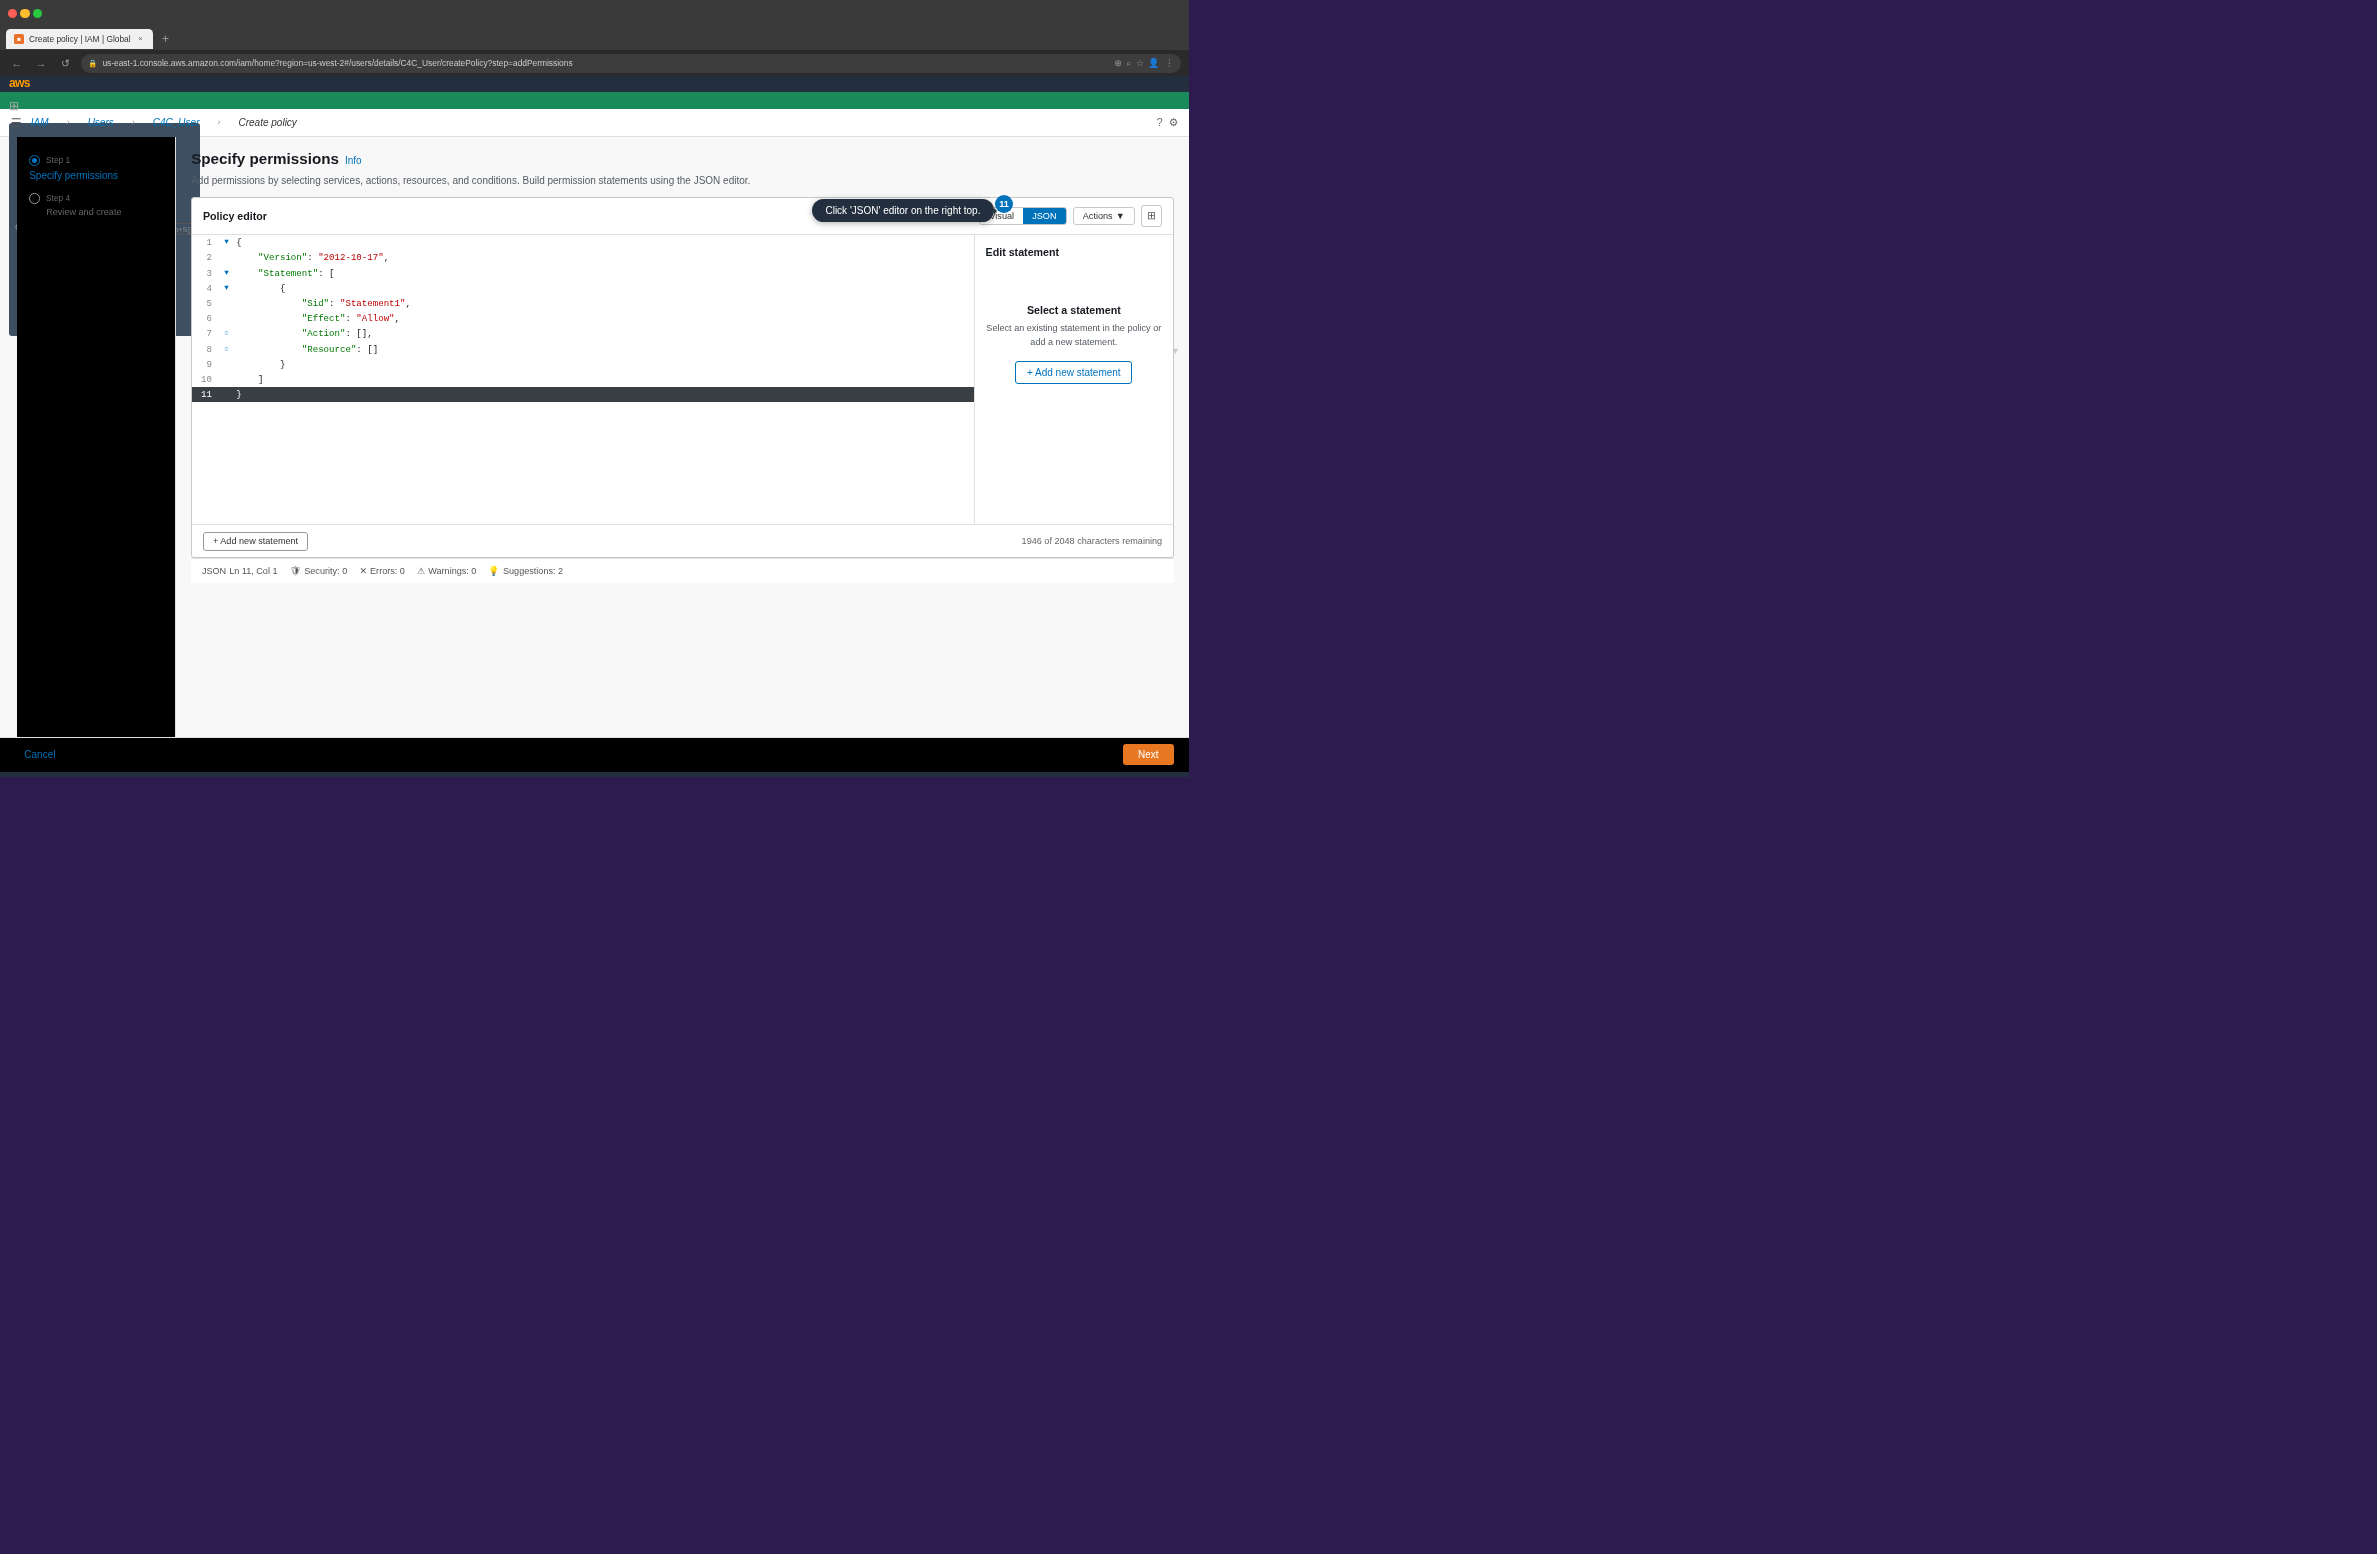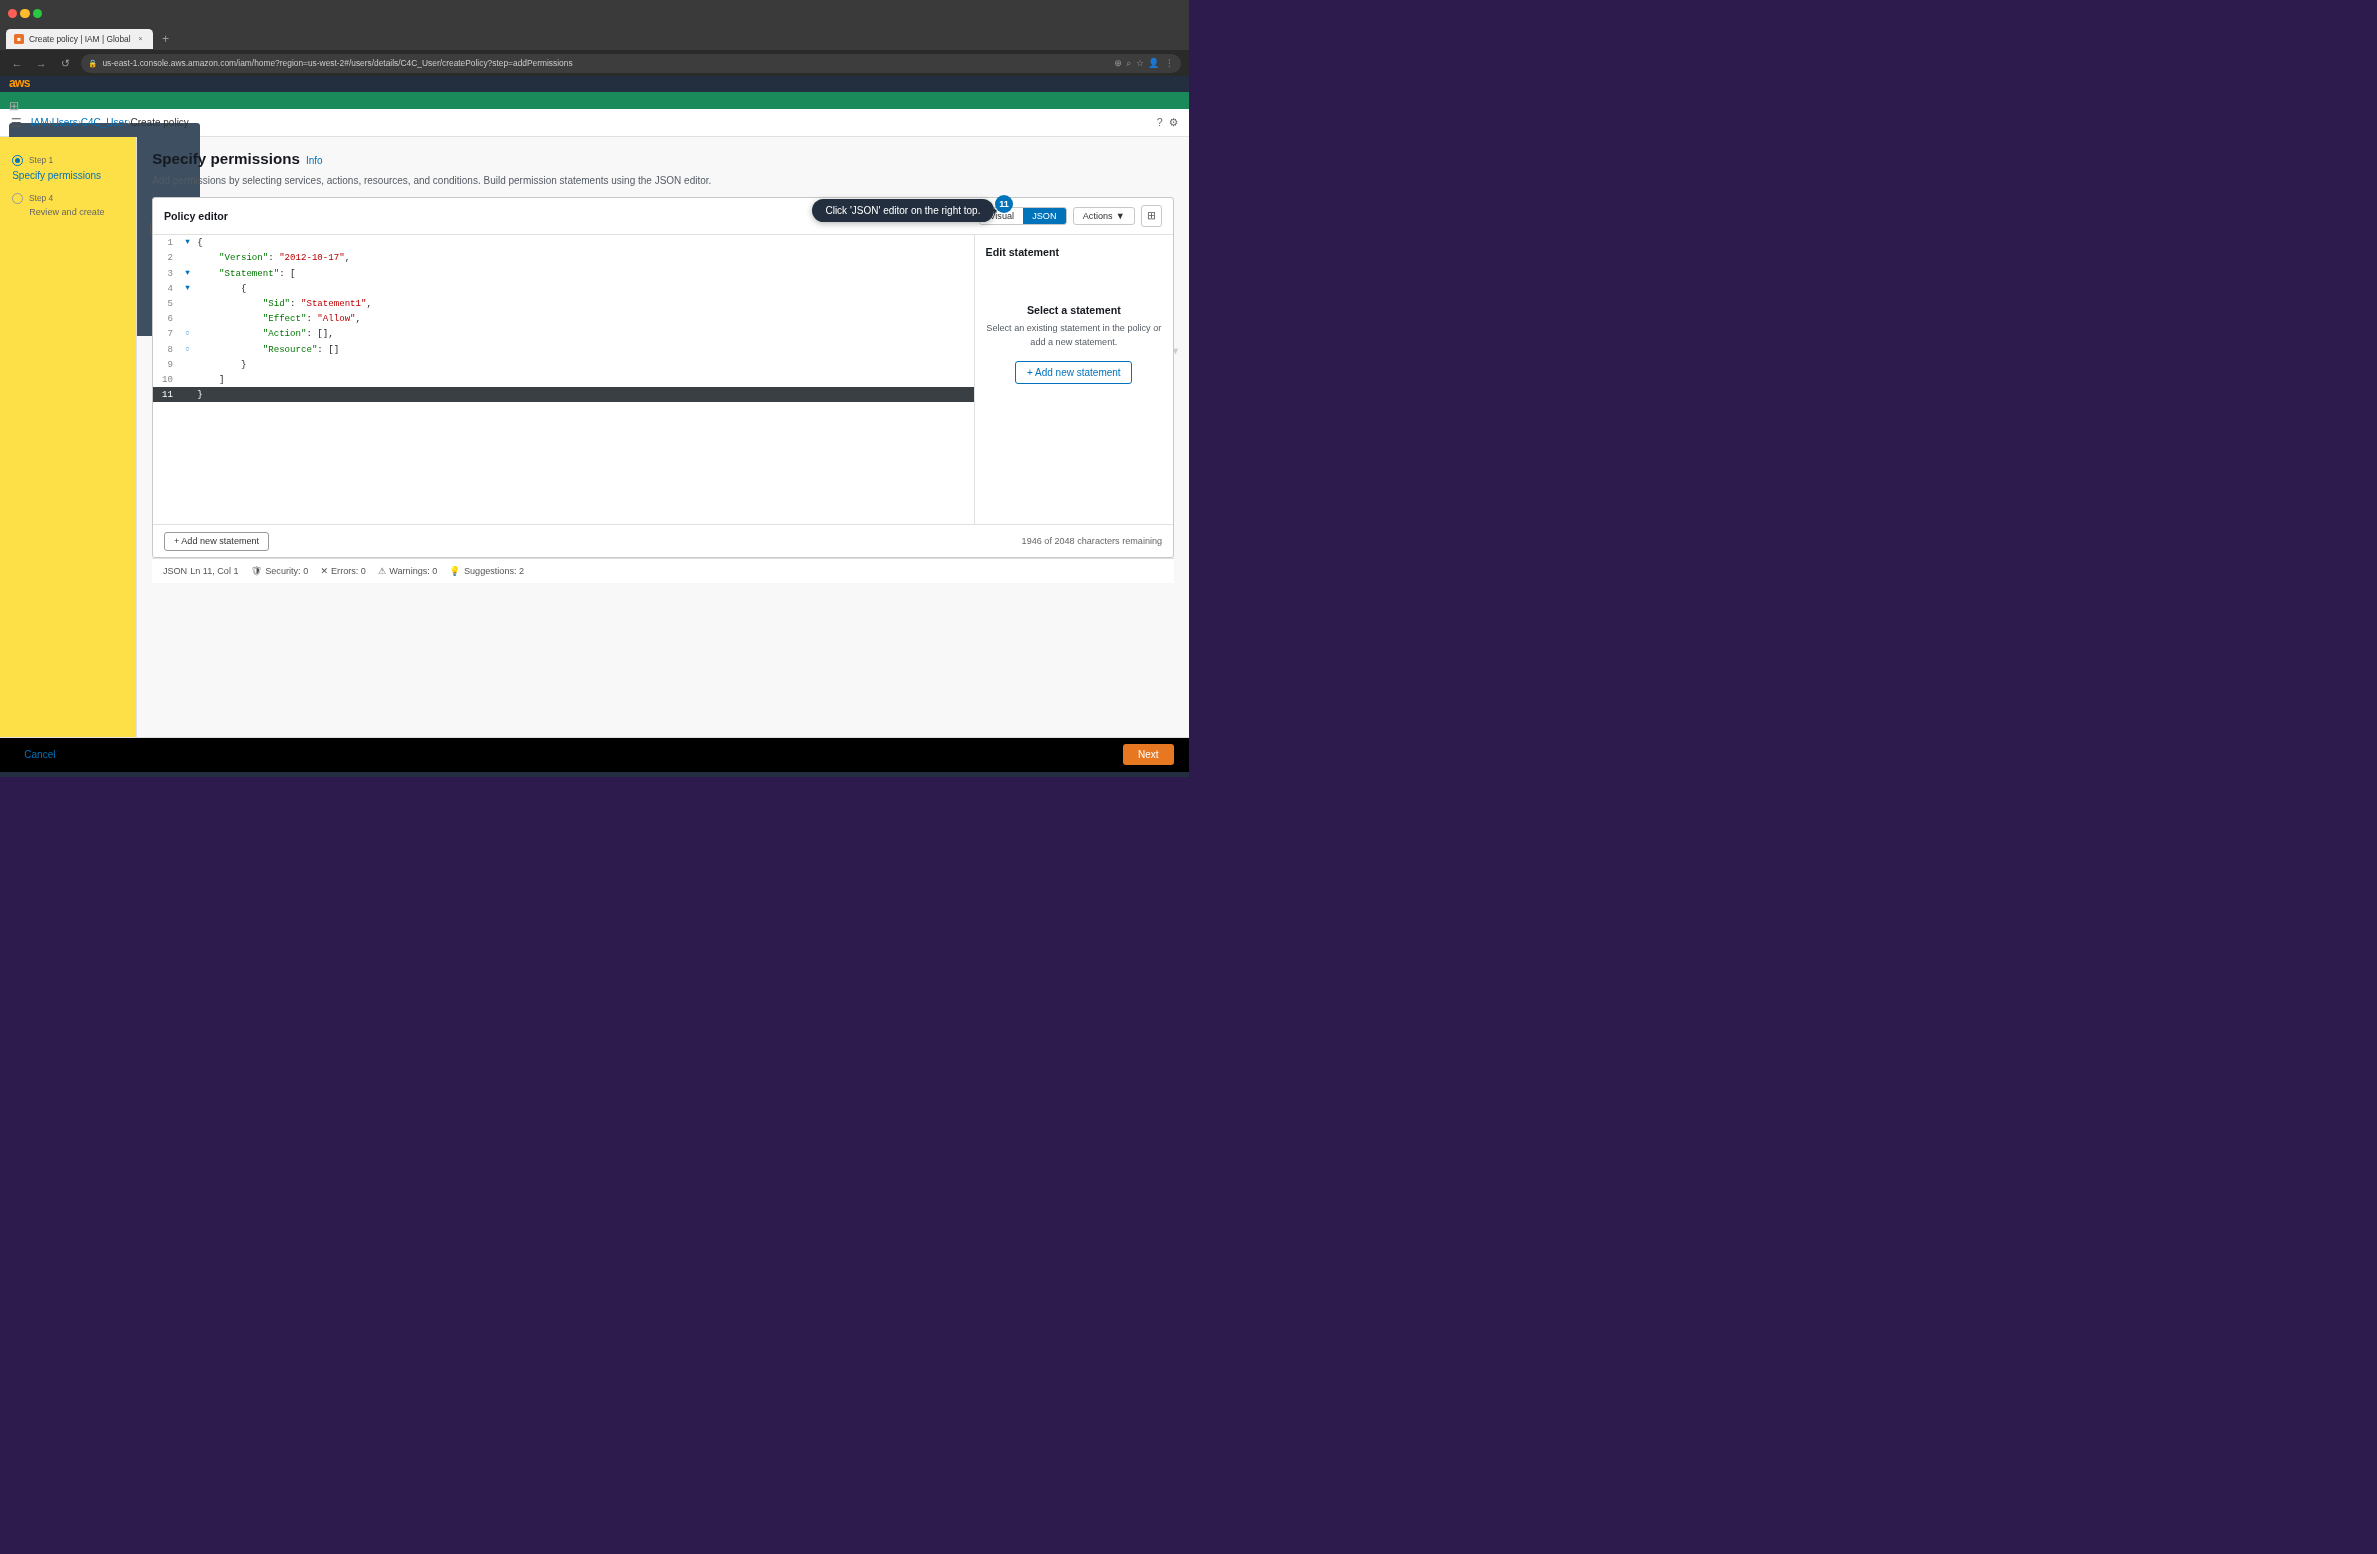--- a/index.html
+++ b/index.html
@@ -219,23 +219,24 @@
       gap: 4.6px;
     }
     .hamburger {
       color: #555;
       font-size: 12.2px;
       cursor: pointer;
       margin-right: 4.6px;
     }
     .breadcrumb {
       display: flex;
-      gap: 0;
+      gap: 18px;
       font-size: 10px;
       color: #0073bb;
+      font-style: italic;
     }
     .breadcrumb-sep {
       color: #999;
       font-size: 9.1px;
     }
     .breadcrumb-current {
       color: #333;
     }
     .nav-bar-right {
       margin-left: auto;
@@ -247,24 +248,25 @@
 
     
     .content {
       display: flex;
       background: #f8f8f8;
       height: calc(777px - 27.4px - 23px - 26px - 29px - 17px - 27.4px - 27.4px);
     }
 
     
     .sidebar {
-      width: 137px;
-      background: #fde047;
+      width: 159px;
+      background: #000000;
       border-right: 0.8px solid #e0e0e0;
       padding: 12.2px 0;
+      margin-left: 17px;
     }
     .step-item {
       padding: 6.1px 12.2px;
       font-size: 9.1px;
     }
     .step-label {
       font-size: 8.4px;
       color: #666;
       margin-bottom: 1.5px;
     }

